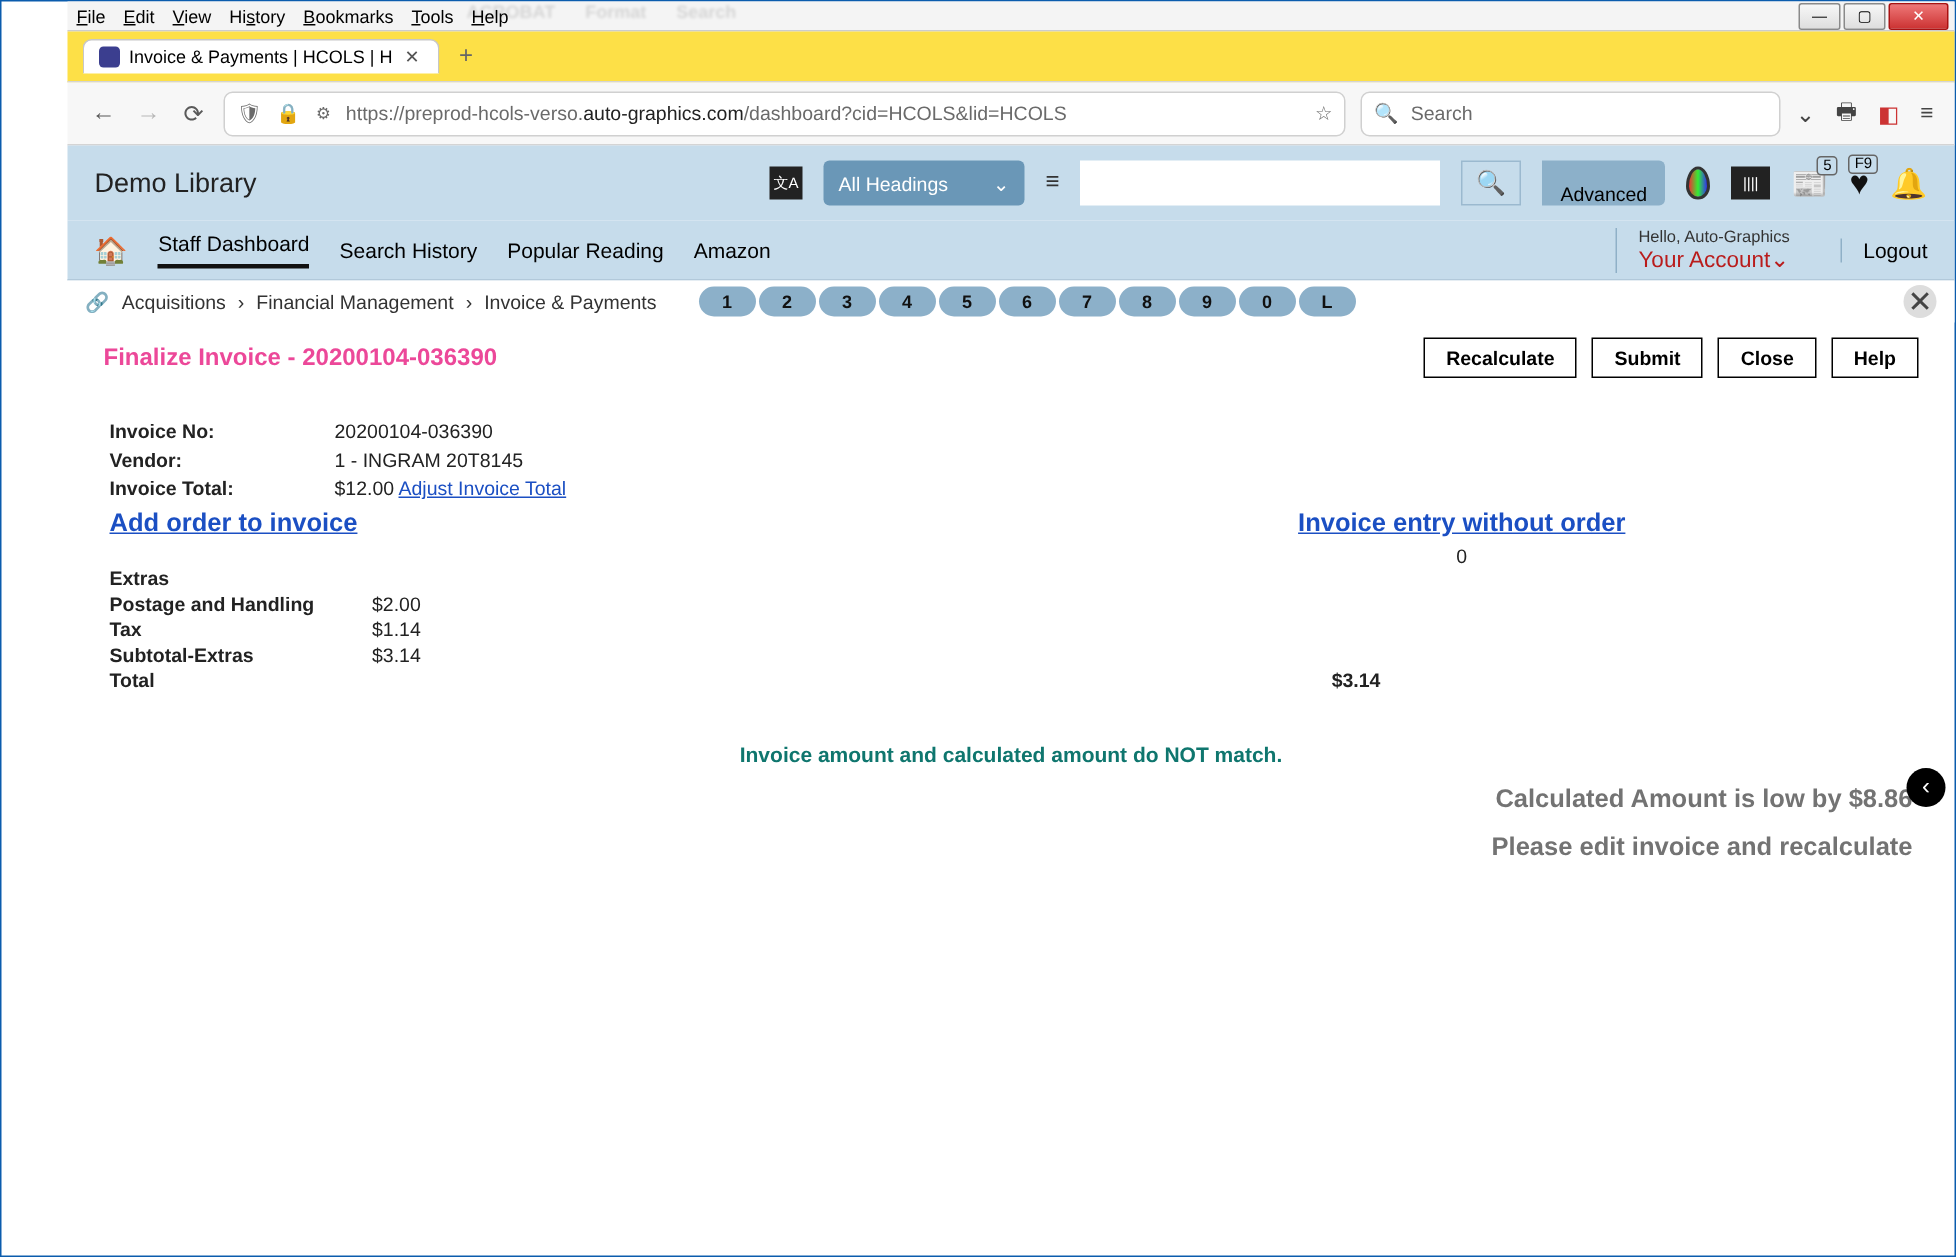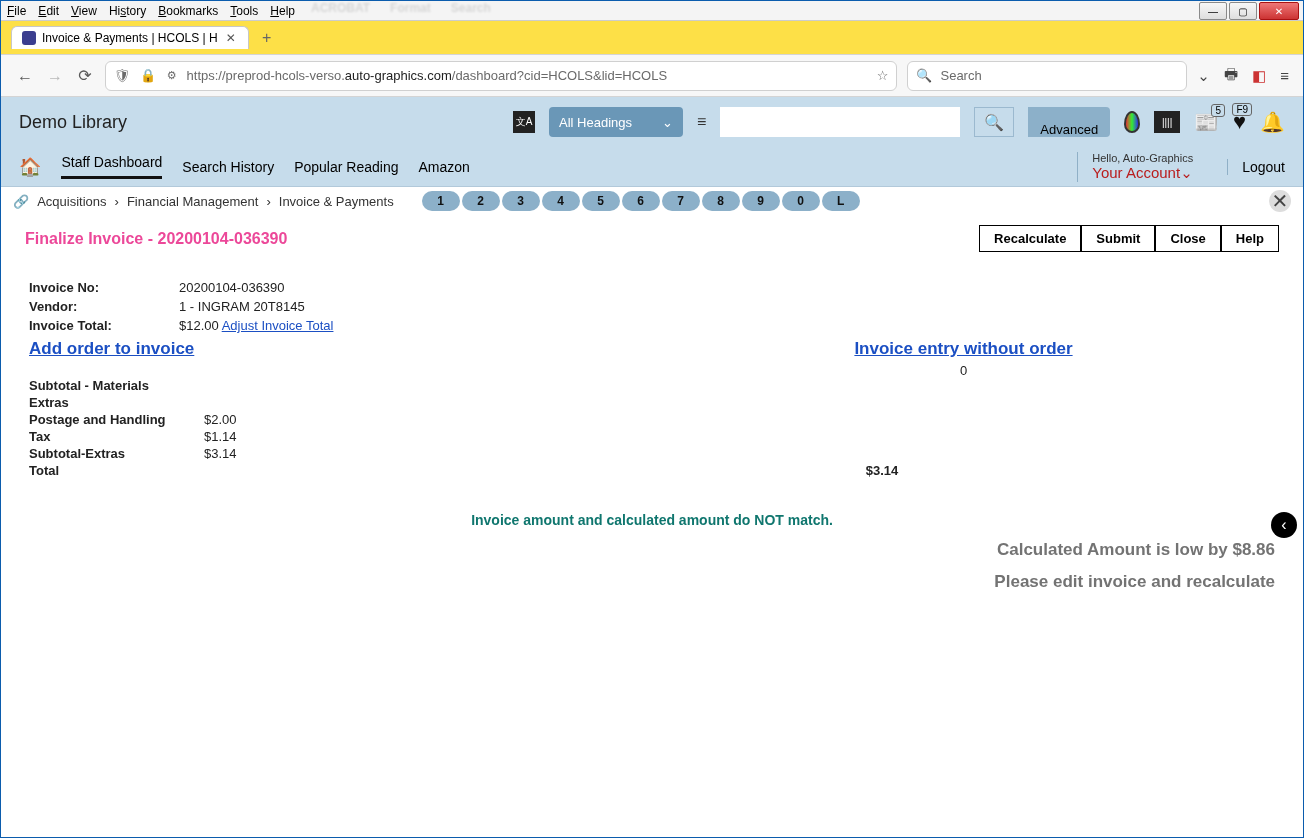--- a/index.html
+++ b/index.html
@@ -1,19 +1,19 @@
 <!DOCTYPE html>
 <html><head>
 <meta charset="utf-8">
 <style>
 * { box-sizing: border-box; margin: 0; padding: 0; font-family: Arial, Helvetica, sans-serif; }
 body { width: 1304px; height: 838px; overflow: hidden; background: #fff; }
 
 
-.window-frame { border: 1px solid #0b5cad; width: 1304px; height: 838px; position: relative; }
+.window-frame { border: 1px solid #0b5cad; width: 1304px; height: 838px; position: relative; padding-left: 44px; }
 .menubar { display: flex; align-items: center; height: 20px; background: #f4f4f4; border-bottom: 1px solid #ccc; padding: 0 6px; font-size: 12px; }
 .menubar .mitem { margin-right: 12px; cursor: default; }
 .menubar .mitem u { text-decoration: underline; }
 .window-btns { position: absolute; right: 4px; top: 1px; display: flex; gap: 2px; }
 .win-btn { width: 28px; height: 18px; background: linear-gradient(#f7f7f7,#dedede); border:1px solid #8a8a8a; border-radius:2px; display:flex; align-items:center; justify-content:center; font-size:10px; }
 .win-btn.close { background: linear-gradient(#e77, #c33); color:#fff; border-color:#a11; width:40px; }
 
 
 .tabstrip { height: 34px; background: #fde047; display:flex; align-items:center; padding: 0 10px; border-bottom:1px solid #d4d4d4; }
 .tab { display:flex; align-items:center; gap:6px; background:#fff; border:1px solid #c7c7c7; border-bottom:none; border-top-left-radius:6px; border-top-right-radius:6px; padding:4px 10px; font-size:12px; }
@@ -58,21 +58,21 @@
 
 
 .bcrow { background:#fff; height:28px; display:flex; align-items:center; padding:0 12px; gap:8px; font-size:13px; color:#333; position:relative; }
 .pills { display:flex; gap:0; margin-left:20px; }
 .pill { background:#8cb0c9; width:38px; height:20px; border-radius:10px; display:flex; align-items:center; justify-content:center; font-size:12px; font-weight:bold; color:#111; margin-right:2px; }
 .bc-close { position:absolute; right:12px; font-size:20px; color:#444; background:#ddd; border-radius:50%; width:22px; height:22px; display:flex; align-items:center; justify-content:center; }
 
 
 .titlerow { display:flex; align-items:center; padding:10px 24px; }
 .pagetitle { font-weight:bold; font-size:16px; color:#ec4899; }
-.titlerow .btns { margin-left:auto; display:flex; }
+.titlerow .btns { margin-left:auto; display:flex; gap:10px; }
 .obtn { background:#fff; border:1px solid #000; padding:5px 14px; font-size:13px; font-weight:bold; cursor:pointer; }
 
 
 .content { padding: 18px 28px; font-size:13px; color:#222; position:relative; }
 .fieldrow { display:flex; margin-bottom:4px; }
 .fieldrow .lbl { width:150px; font-weight:bold; }
 .fieldrow .val { }
 .link { color:#1b4fc3; text-decoration:underline; font-weight:bold; }
 .link.big { font-size:17px; }
 .twocol { display:flex; margin-top:6px; }
@@ -251,23 +251,20 @@
       <div class="left">
         <a class="link big">Add order to invoice</a>
       </div>
       <div class="right">
         <a class="link big">Invoice entry without order</a>
         <div style="margin-top:4px">0</div>
       </div>
     </div>
 
     <div class="subrow">
-        <div class="slbl">Subtotal - Materials</div>
-      </div>
-    <div class="subrow">
         <div class="slbl">Extras</div>
       </div>
     <div class="subrow">
       <div class="slbl">Postage and Handling</div>
       <div class="sval">$2.00</div>
     </div>
     <div class="subrow">
       <div class="slbl">Tax</div>
       <div class="sval">$1.14</div>
     </div>

